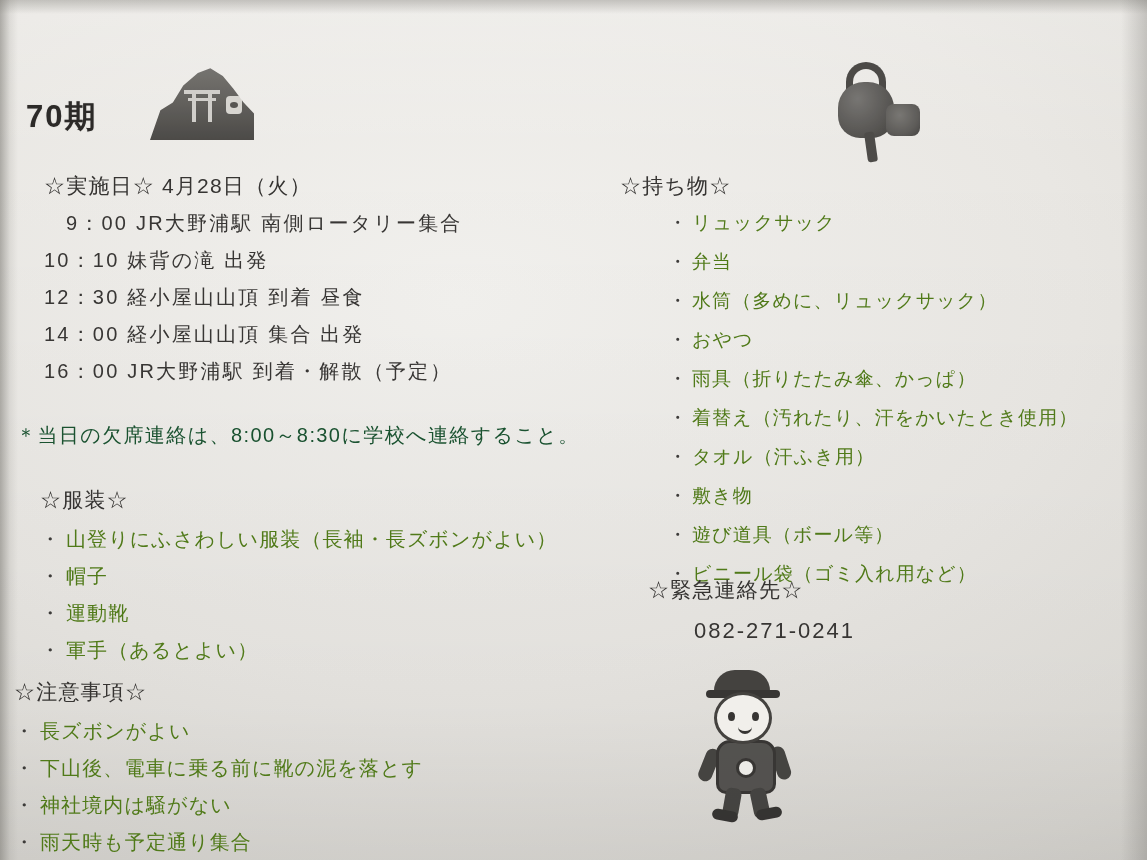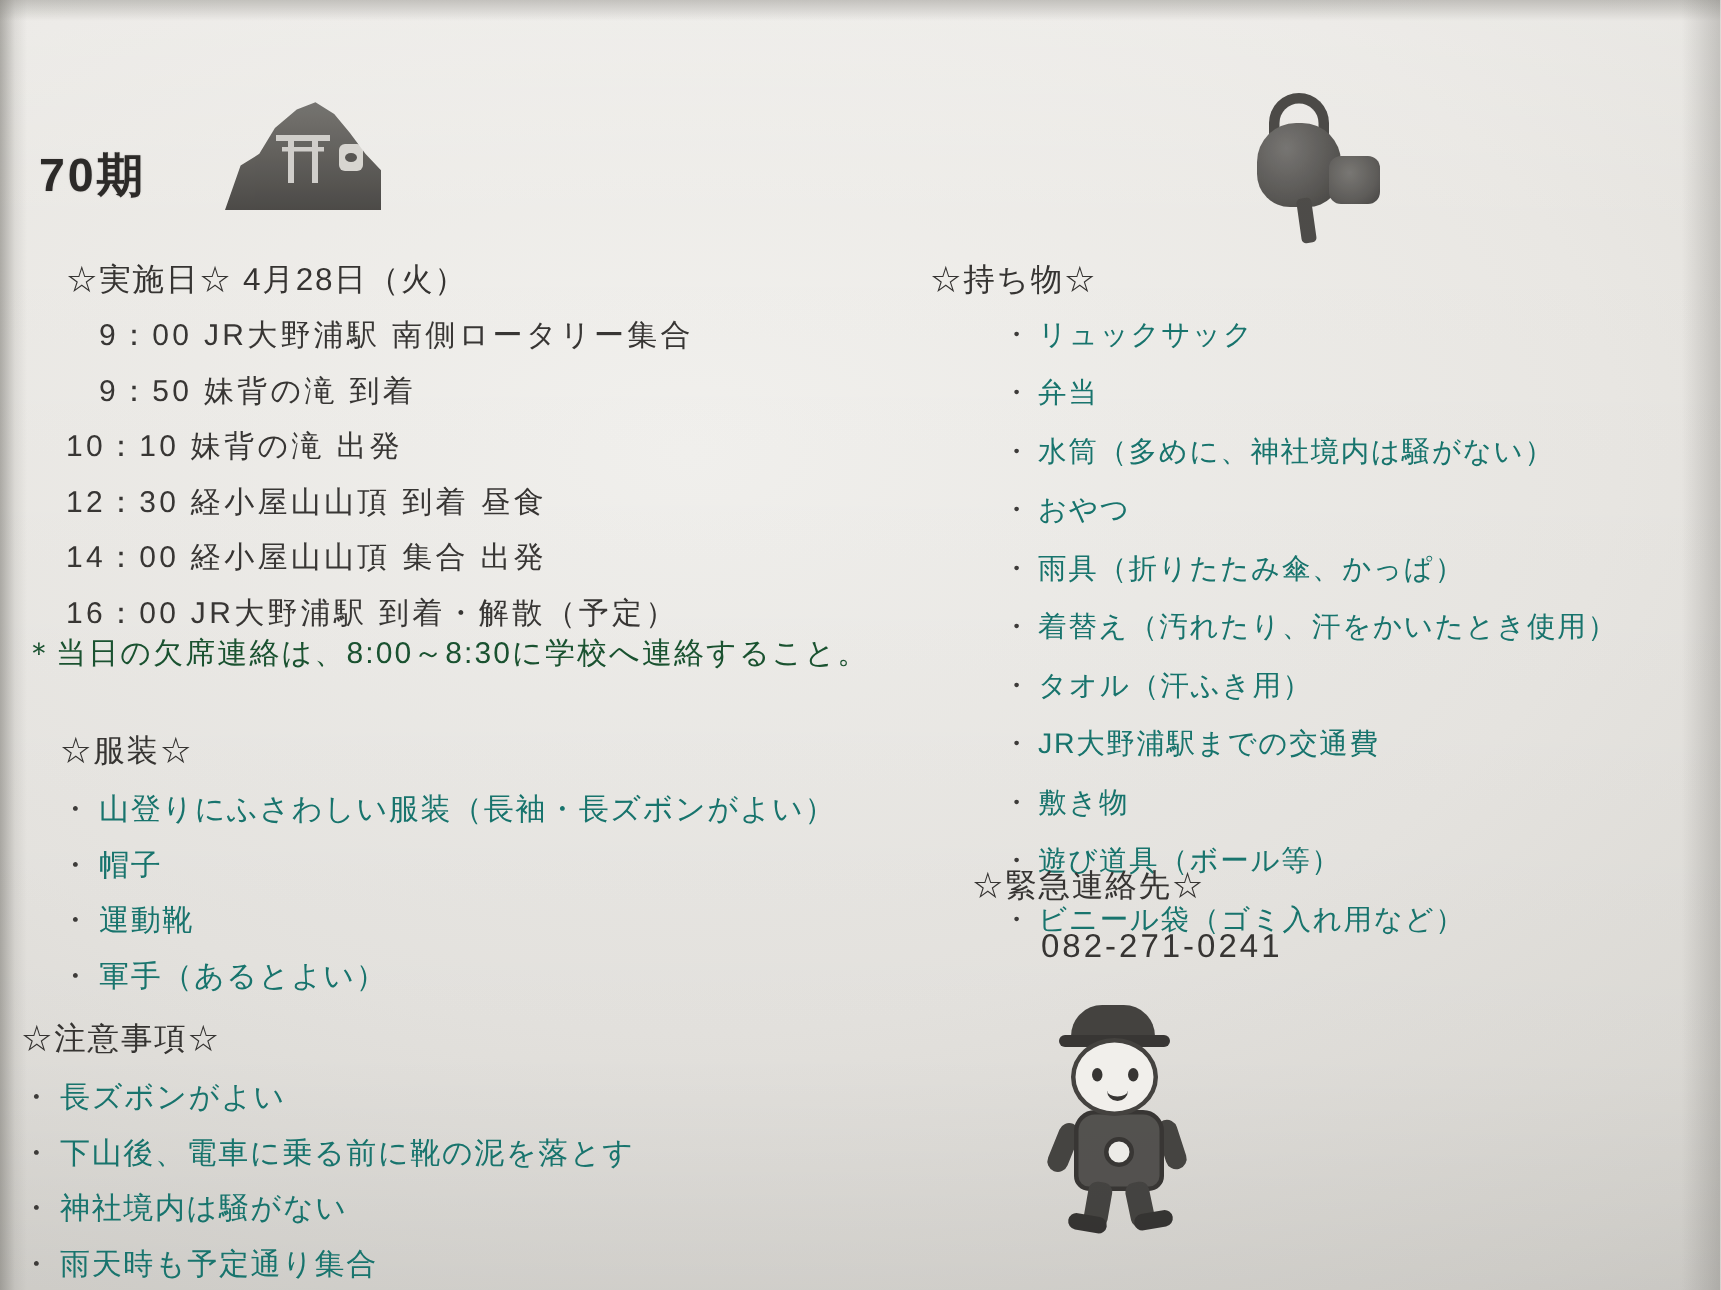--- a/index.html
+++ b/index.html
@@ -187,21 +187,21 @@
   .note {
     font-size: 20px;
     letter-spacing: 1.4px;
     color: #14532d;
     white-space: nowrap;
   }
   .bullets { list-style: none; margin: 0; padding: 0; }
   .bullets li {
     font-size: 20px;
     letter-spacing: 1.1px;
-    color: #0f766e;
+    color: #4d7c0f;
     white-space: nowrap;
     margin-bottom: 10px;
     padding-left: 26px;
     position: relative;
   }
   .bullets li::before {
     content: "・";
     position: absolute;
     left: 0;
     top: 0;
@@ -262,21 +262,20 @@
     <div class="eye r"></div>
     <div class="mouth"></div>
   </div>
 
   <div class="col-left">
 
     <div class="blk sched" style="left:44px; top:172px;">
       <div class="hd">☆実施日☆ 4月28日（火）</div>
       <div style="height:10px"></div>
       <div class="line indent">9：00 JR大野浦駅 南側ロータリー集合</div>
-      <div class="line indent">9：50 妹背の滝 到着</div>
       <div class="line">10：10 妹背の滝 出発</div>
       <div class="line">12：30 経小屋山山頂 到着 昼食</div>
       <div class="line">14：00 経小屋山山頂 集合 出発</div>
       <div class="line">16：00 JR大野浦駅 到着・解散（予定）</div>
     </div>
 
     <div class="blk" style="left:16px; top:422px;">
       <div class="note">＊当日の欠席連絡は、8:00～8:30に学校へ連絡すること。</div>
     </div>
 
@@ -305,26 +304,25 @@
   </div>
 
   <div class="col-right">
 
     <div class="blk" style="left:20px; top:172px;">
       <div class="hd">☆持ち物☆</div>
       <div style="height:10px"></div>
       <ul class="bullets dot-small" style="padding-left:48px;">
         <li>リュックサック</li>
         <li>弁当</li>
-        <li>水筒（多めに、神社境内は騒がない）</li>
+        <li>水筒（多めに、リュックサック）</li>
         <li>おやつ</li>
         <li>雨具（折りたたみ傘、かっぱ）</li>
         <li>着替え（汚れたり、汗をかいたとき使用）</li>
         <li>タオル（汗ふき用）</li>
-        <li>JR大野浦駅までの交通費</li>
         <li>敷き物</li>
         <li>遊び道具（ボール等）</li>
         <li>ビニール袋（ゴミ入れ用など）</li>
       </ul>
     </div>
 
     <div class="blk" style="left:48px; top:576px;">
       <div class="hd">☆緊急連絡先☆</div>
       <div style="height:14px"></div>
       <div class="phone" style="padding-left:46px;">082-271-0241</div>

